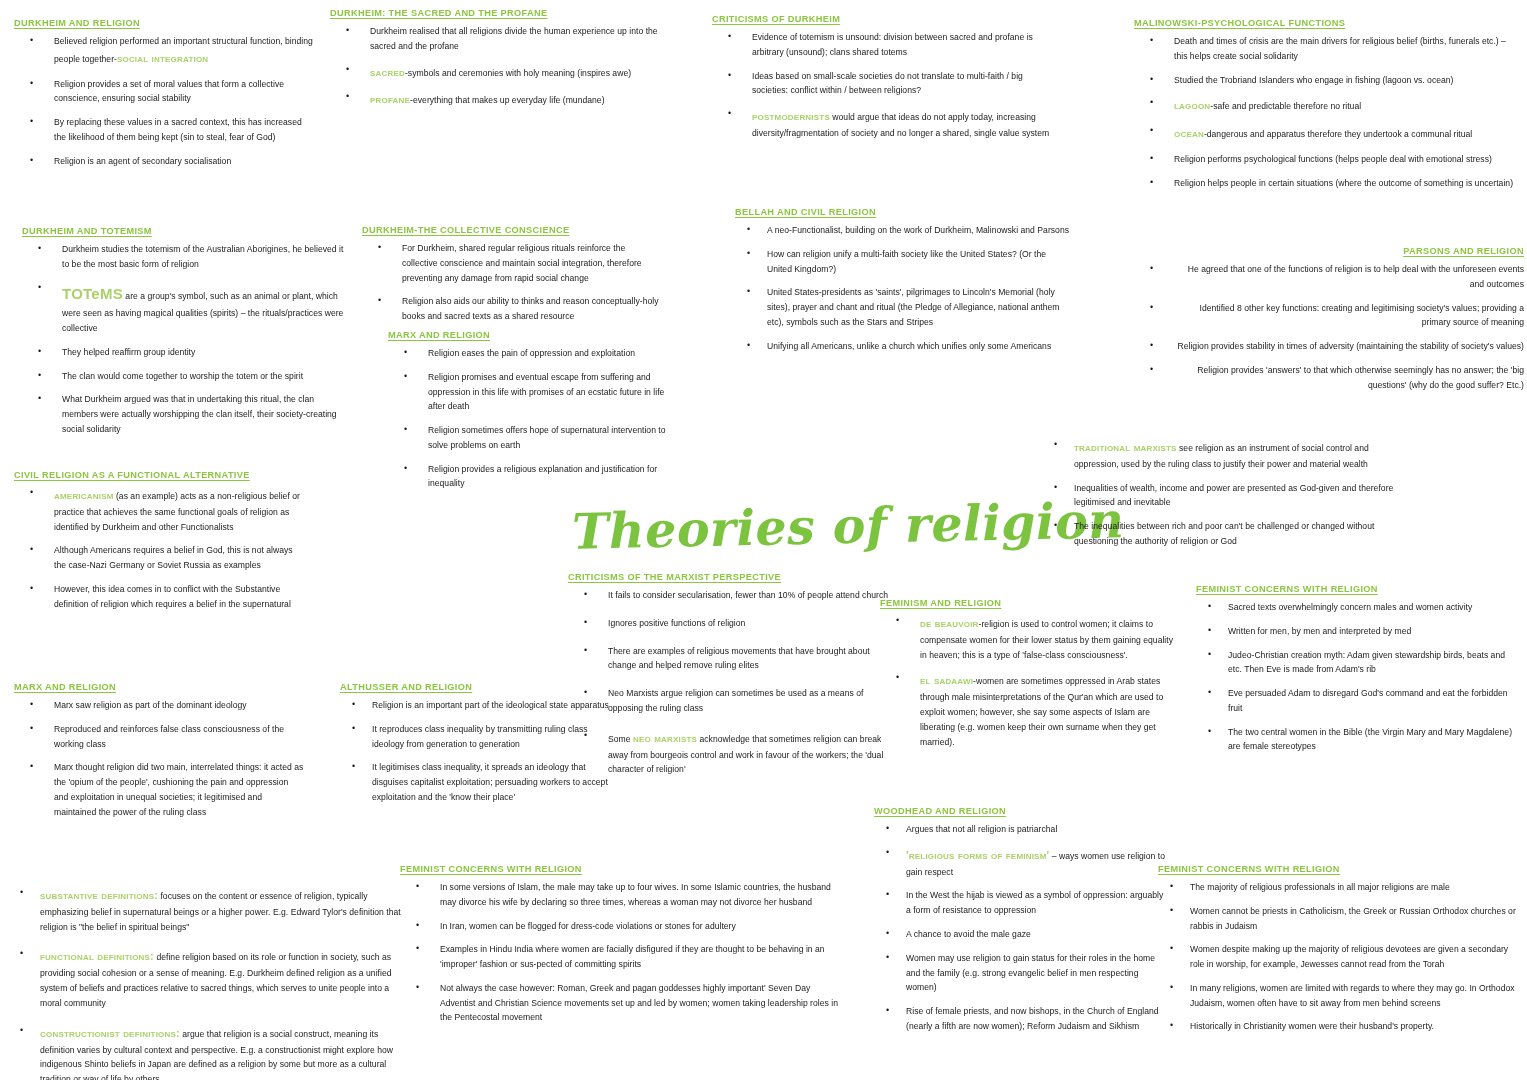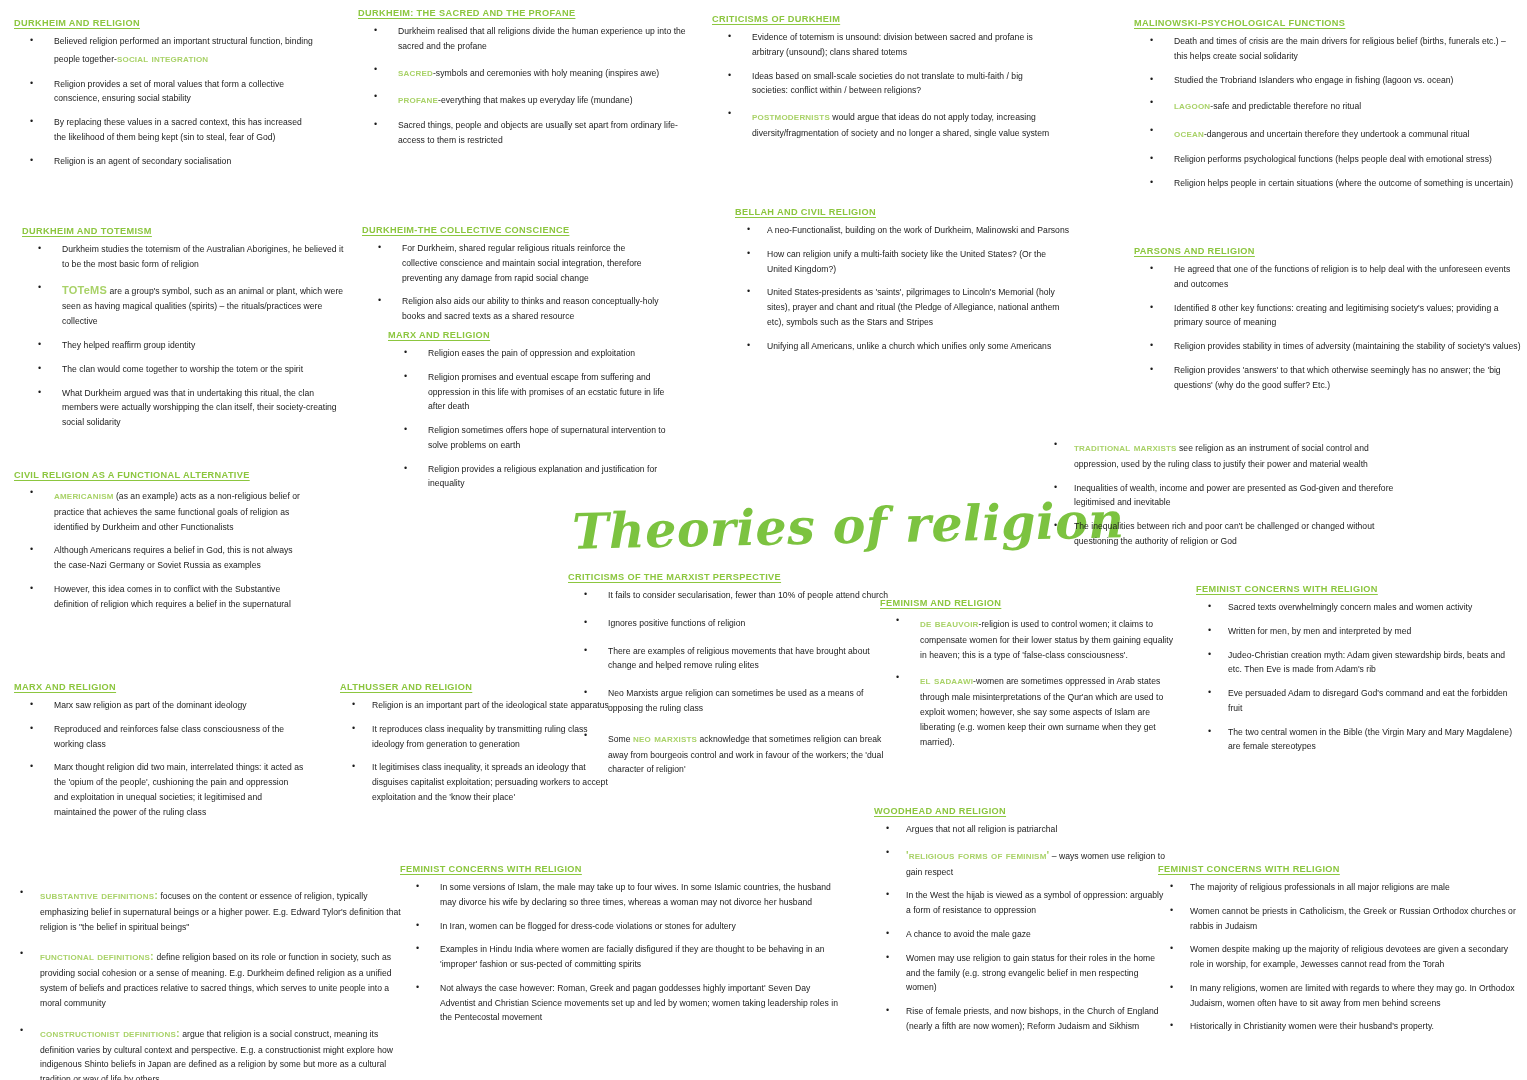--- a/index.html
+++ b/index.html
@@ -55,21 +55,21 @@
     font-weight:600;
     letter-spacing:0.2px;
     text-transform:lowercase;
     font-variant:small-caps;
     font-size:11px;
   }
   .kw-caps{
     color:#a9d268;
     font-weight:600;
     letter-spacing:0.25px;
-    font-size:11px;
+    font-size:15px;
   }
   .title{
     position:absolute;
     font-family:"DejaVu Serif", serif;
     font-style:italic;
     font-weight:700;
     font-size:49px;
     color:#7cc340;
     letter-spacing:0.5px;
     white-space:nowrap;
@@ -121,27 +121,26 @@
   </div>
 
   <div class="block" style="left:8px;top:886px;width:395px;">
     <ul class="bullets indent-sm loose">
       <li><span class="kw">substantive Definitions:</span><span> focuses on the content or essence of religion, typically emphasizing belief in supernatural beings or a higher power. E.g. Edward Tylor's definition that religion is "the belief in spiritual beings"</span></li>
       <li><span class="kw">Functional Definitions:</span><span> define religion based on its role or function in society, such as providing social cohesion or a sense of meaning. E.g. Durkheim defined religion as a unified system of beliefs and practices relative to sacred things, which serves to unite people into a moral community</span></li>
       <li><span class="kw">constructionist Definitions:</span><span> argue that religion is a social construct, meaning its definition varies by cultural context and perspective. E.g. a constructionist might explore how indigenous Shinto beliefs in Japan are defined as a religion by some but more as a cultural tradition or way of life by others.</span></li>
     </ul>
   </div>
 
-  <div class="block" style="left:330px;top:8px;width:330px;margin-left:28px;">
+  <div class="block" style="left:330px;top:8px;width:330px;">
     <div class="sec-title">DURKHEIM: THE SACRED AND THE PROFANE</div>
     <ul class="bullets">
       <li><span>Durkheim realised that all religions divide the human experience up into the sacred and the profane</span></li>
       <li><span class="kw">sacred</span><span>-symbols and ceremonies with holy meaning (inspires awe)</span></li>
       <li><span class="kw">profane</span><span>-everything that makes up everyday life (mundane)</span></li>
-      <li><span>Sacred things, people and objects are usually set apart from ordinary life-access to them is restricted</span></li>
     </ul>
   </div>
 
   <div class="block" style="left:362px;top:185px;width:300px;margin-top:40px;">
     <div class="sec-title">DURKHEIM-THE COLLECTIVE CONSCIENCE</div>
     <ul class="bullets">
       <li><span>For Durkheim, shared regular religious rituals reinforce the collective conscience and maintain social integration, therefore preventing any damage from rapid social change</span></li>
       <li><span>Religion also aids our ability to thinks and reason conceptually-holy books and sacred texts as a shared resource</span></li>
     </ul>
   </div>
@@ -226,27 +225,27 @@
       <li><span>Rise of female priests, and now bishops, in the Church of England (nearly a fifth are now women); Reform Judaism and Sikhism</span></li>
     </ul>
   </div>
 
   <div class="block" style="left:1134px;top:18px;width:380px;">
     <div class="sec-title">MALINOWSKI-PSYCHOLOGICAL FUNCTIONS</div>
     <ul class="bullets">
       <li><span>Death and times of crisis are the main drivers for religious belief (births, funerals etc.) – this helps create social solidarity</span></li>
       <li><span>Studied the Trobriand Islanders who engage in fishing (lagoon vs. ocean)</span></li>
       <li><span class="kw">Lagoon</span><span>-safe and predictable therefore no ritual</span></li>
-      <li><span class="kw">ocean</span><span>-dangerous and uncertain therefore they undertook a communal ritual</span></li>
+      <li><span class="kw">ocean</span><span>-dangerous and apparatus therefore they undertook a communal ritual</span></li>
       <li><span>Religion performs psychological functions (helps people deal with emotional stress)</span></li>
       <li><span>Religion helps people in certain situations (where the outcome of something is uncertain)</span></li>
     </ul>
   </div>
 
-  <div class="block" style="left:1134px;top:246px;width:390px;">
+  <div class="block" style="left:1134px;top:246px;width:390px;text-align:right;">
     <div class="sec-title">PARSONS AND RELIGION</div>
     <ul class="bullets">
       <li><span>He agreed that one of the functions of religion is to help deal with the unforeseen events and outcomes</span></li>
       <li><span>Identified 8 other key functions: creating and legitimising society's values; providing a primary source of meaning</span></li>
       <li><span>Religion provides stability in times of adversity (maintaining the stability of society's values)</span></li>
       <li><span>Religion provides 'answers' to that which otherwise seemingly has no answer; the 'big questions' (why do the good suffer? Etc.)</span></li>
     </ul>
   </div>
 
   <div class="block" style="left:1042px;top:438px;width:370px;">

